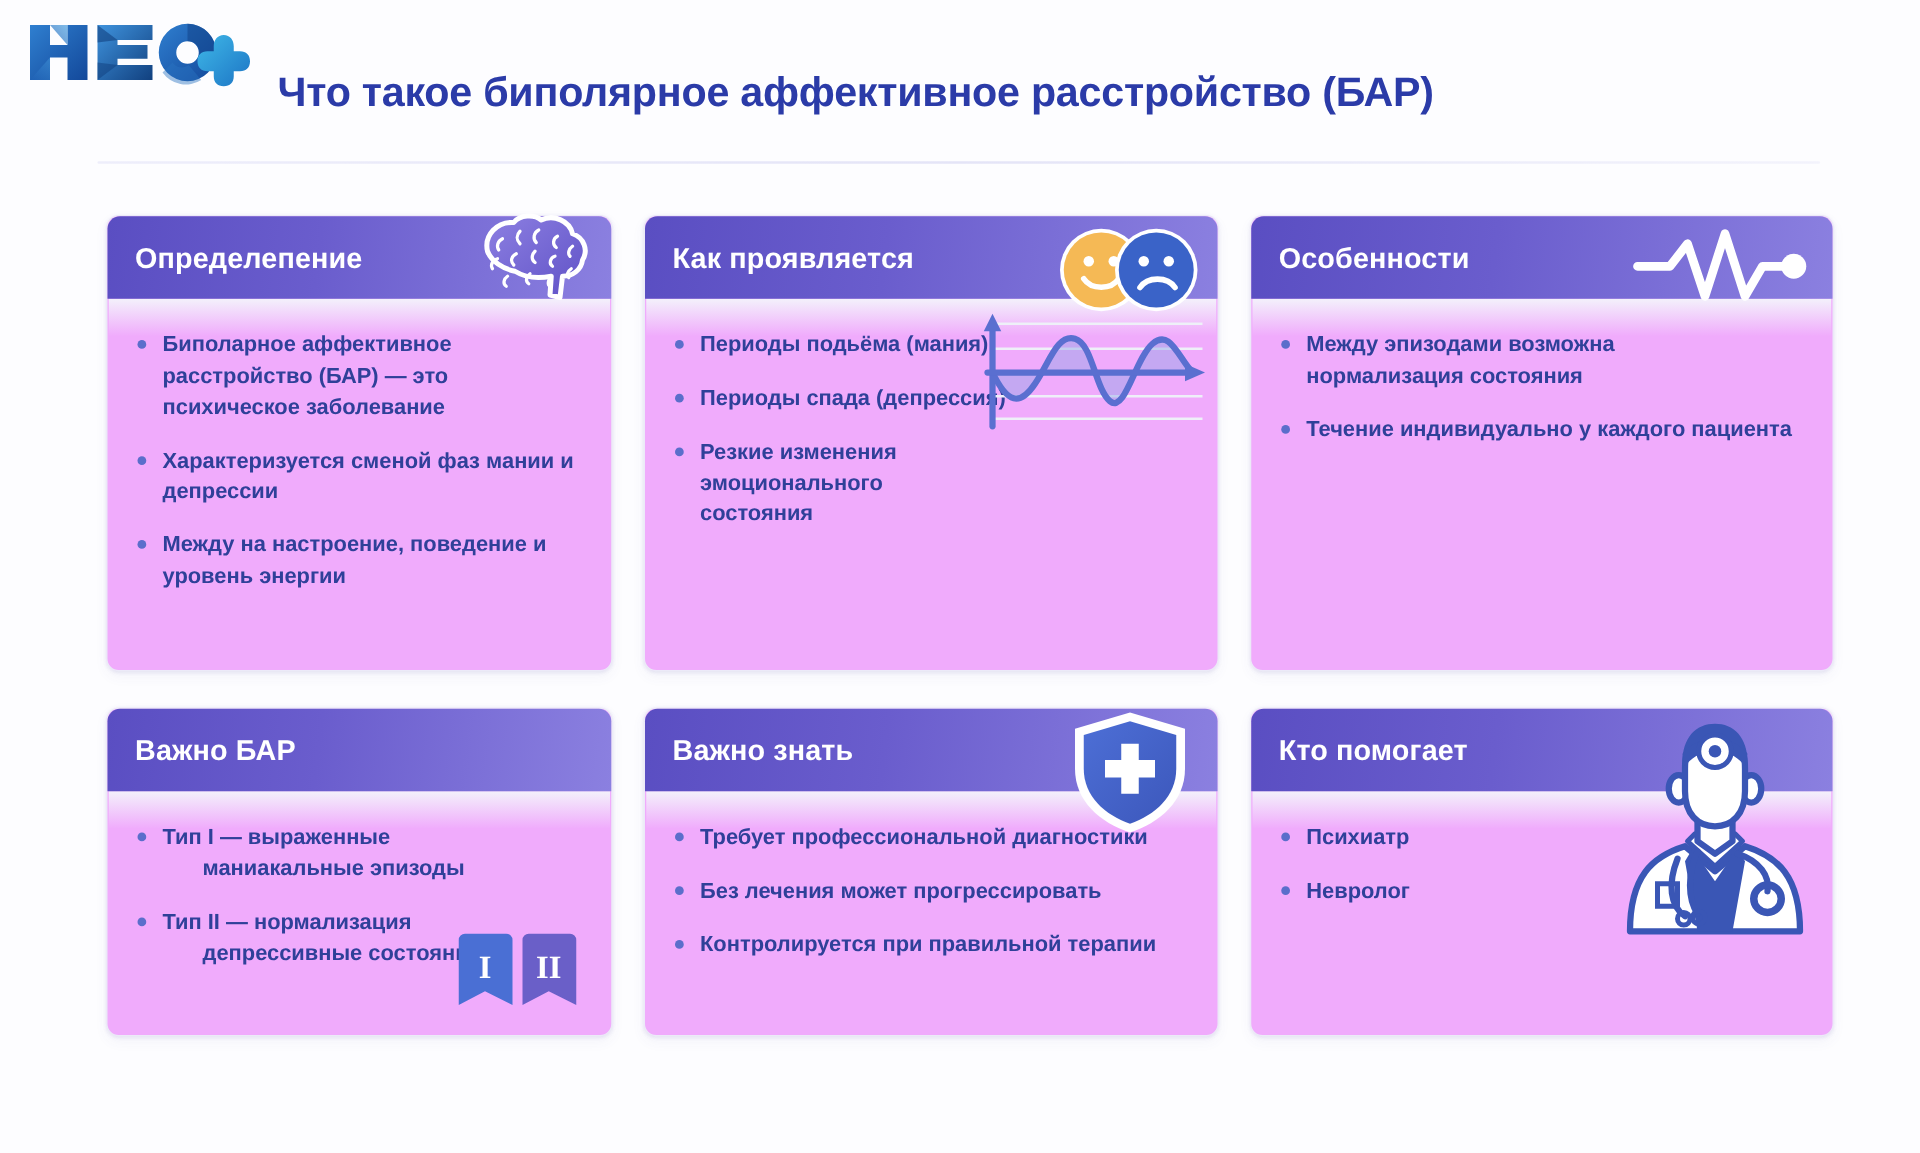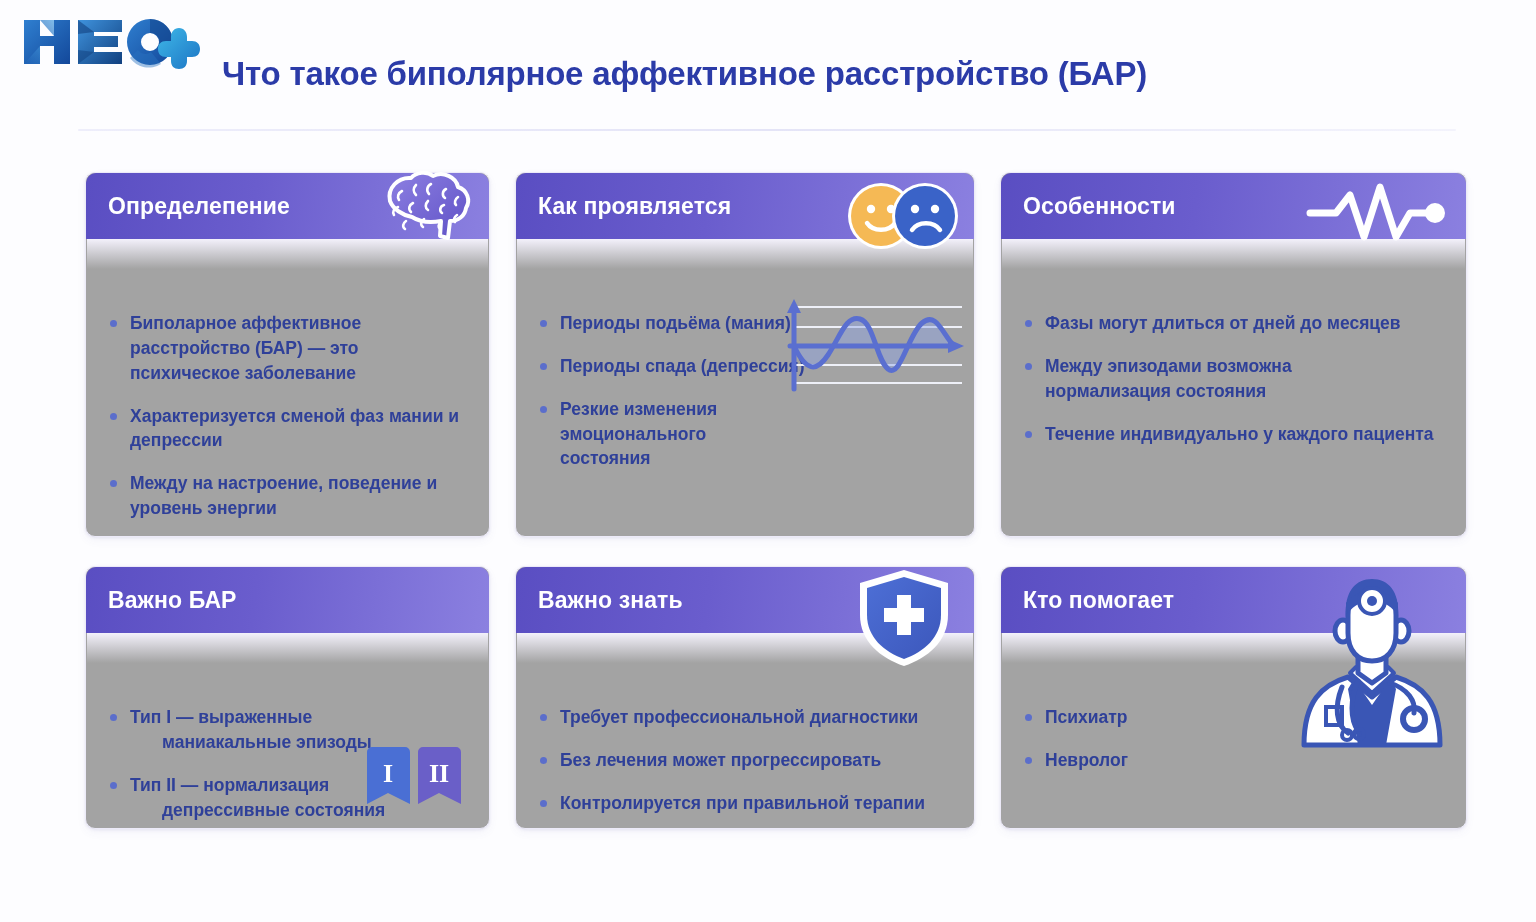--- a/index.html
+++ b/index.html
@@ -57,21 +57,21 @@
     left: 85px; top: 172px;
     width: 1372px;
     display: grid;
     grid-template-columns: 405px 460px 467px;
     column-gap: 25px;
     row-gap: 29px;
   }
 
   .card {
     position: relative;
-    background: #a3a3a3;
+    background: #f0abfc;
     border-radius: 10px;
     border: 1px solid #eceaf8;
     box-shadow: 0 1px 3px rgba(80,70,160,.10), 0 4px 10px rgba(80,70,160,.05);
     overflow: visible;
   }
 
   .card-r1 { height: 365px; }
   .card-r2 { height: 263px; }
 
   .card-head {
@@ -99,21 +99,20 @@
     height: 30px;
     background: linear-gradient(180deg, #f3f1fb 0%, rgba(255,255,255,0) 100%);
     pointer-events: none;
     z-index: 0;
   }
 
   .card-body {
     position: relative;
     padding: 24px 20px 0 22px;
     z-index: 1;
-    margin-top: 48px;
   }
 
   
   ul.bullets { list-style: none; }
 
   ul.bullets li {
     position: relative;
     padding-left: 22px;
     margin-bottom: 18px;
     font-size: 17.5px;
@@ -323,23 +322,20 @@
 
       <div class="icon-slot ic-ecg">
         <svg viewBox="0 0 150 62" width="150" height="62">
           <path d="M4 30 L30 30 L44 12 L58 54 L74 4 L90 54 L104 30 L124 30" fill="none" stroke="#ffffff" stroke-width="7" stroke-linecap="round" stroke-linejoin="round"></path>
           <circle cx="129" cy="30" r="10" fill="#ffffff"></circle>
         </svg>
       </div>
 
       <div class="card-body">
         <ul class="bullets">
-          <li>
-            <span class="r">Фазы могут длиться от дней до месяцев</span>
-          </li>
           <li style="max-width:300px">
             <span class="r">Между эпизодами возможна нормализация состояния</span>
           </li>
           <li>
             <span class="r">Течение индивидуально у каждого пациента</span>
           </li>
         </ul>
       </div>
     </div>
 

